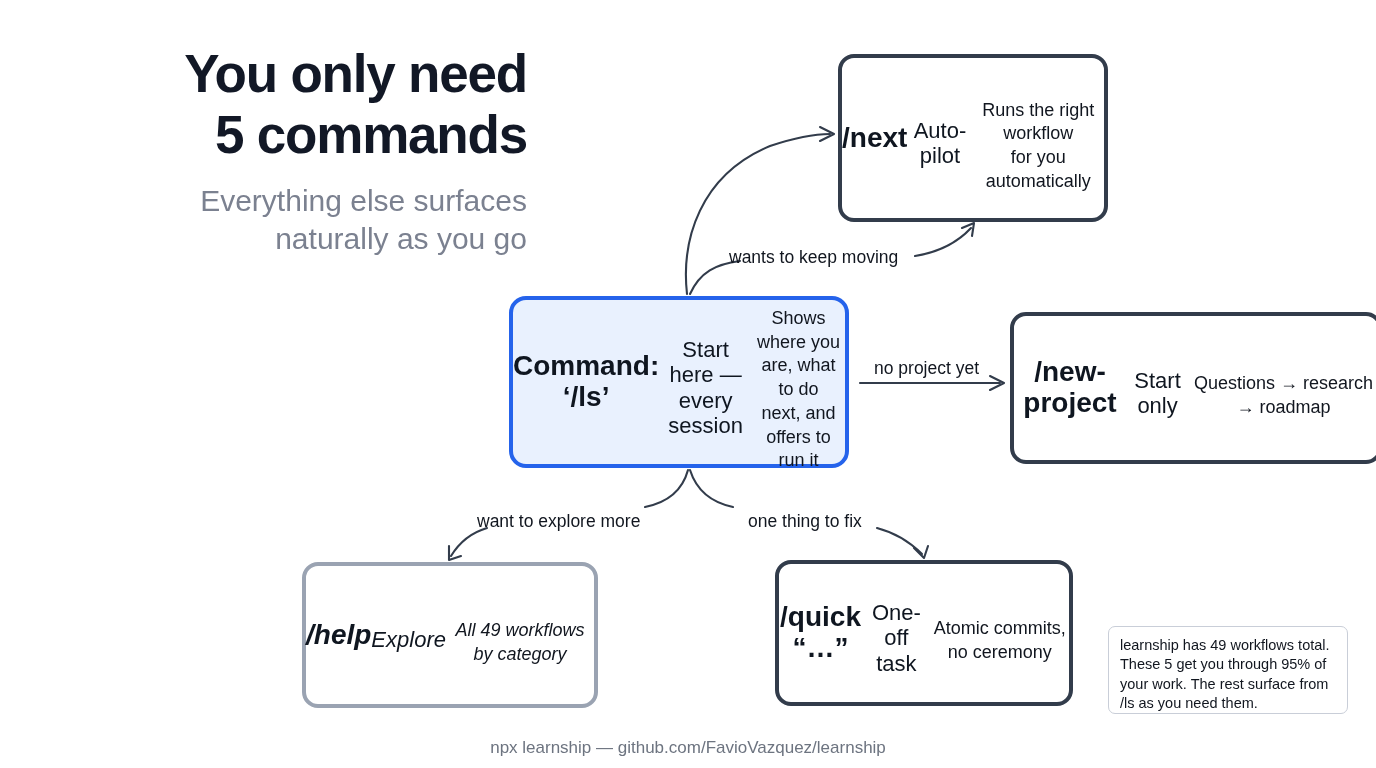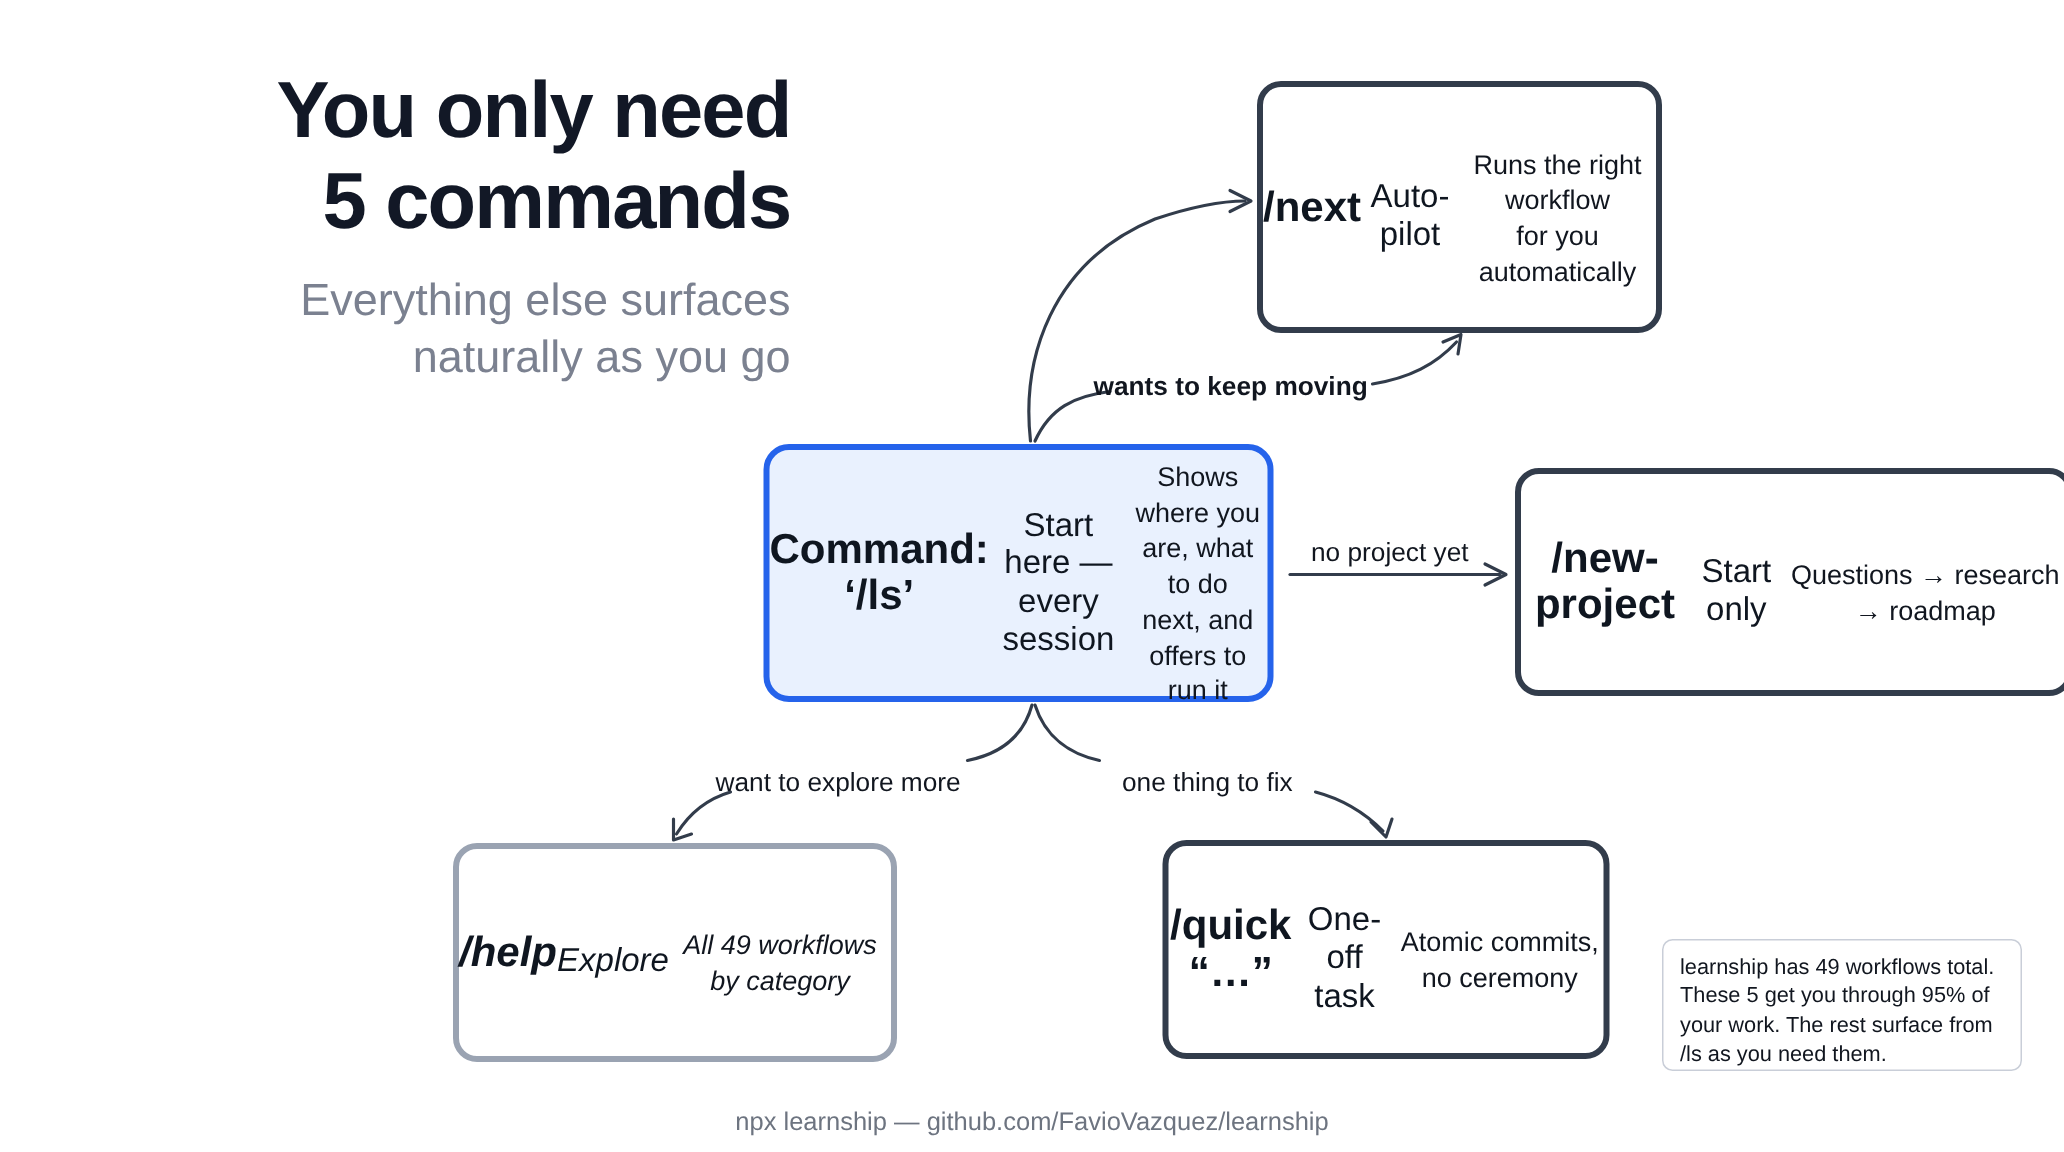--- a/index.html
+++ b/index.html
@@ -193,21 +193,21 @@
       <path class="edge-head" d="M 449,546 L 449,560 L 461,556"></path>
     </g>
 
     <g>
       <path class="edge-path" d="M 690,470 C 697,492 714,503 733,507"></path>
       <path class="edge-path" d="M 877,528 C 896,533 910,542 922,554"></path>
       <path class="edge-head" d="M 914,548 L 924,558 L 928,546"></path>
     </g>
   </svg>
 
-  <div class="edge-label" style="left:729px; top:249px;font-weight:bold;">wants to keep moving</div>
+  <div class="edge-label" style="left:729px; top:249px;">wants to keep moving</div>
   <div class="edge-label" style="left:874px; top:360px;">no project yet</div>
   <div class="edge-label" style="left:477px; top:513px;">want to explore more</div>
   <div class="edge-label" style="left:748px; top:513px;">one thing to fix</div>
 
   <div class="node" id="node-next">
     <div class="n-title">/next</div>
     <div class="n-sub">Auto-pilot</div>
     <div class="n-desc">Runs the right workflow
 for you automatically</div>
   </div>

